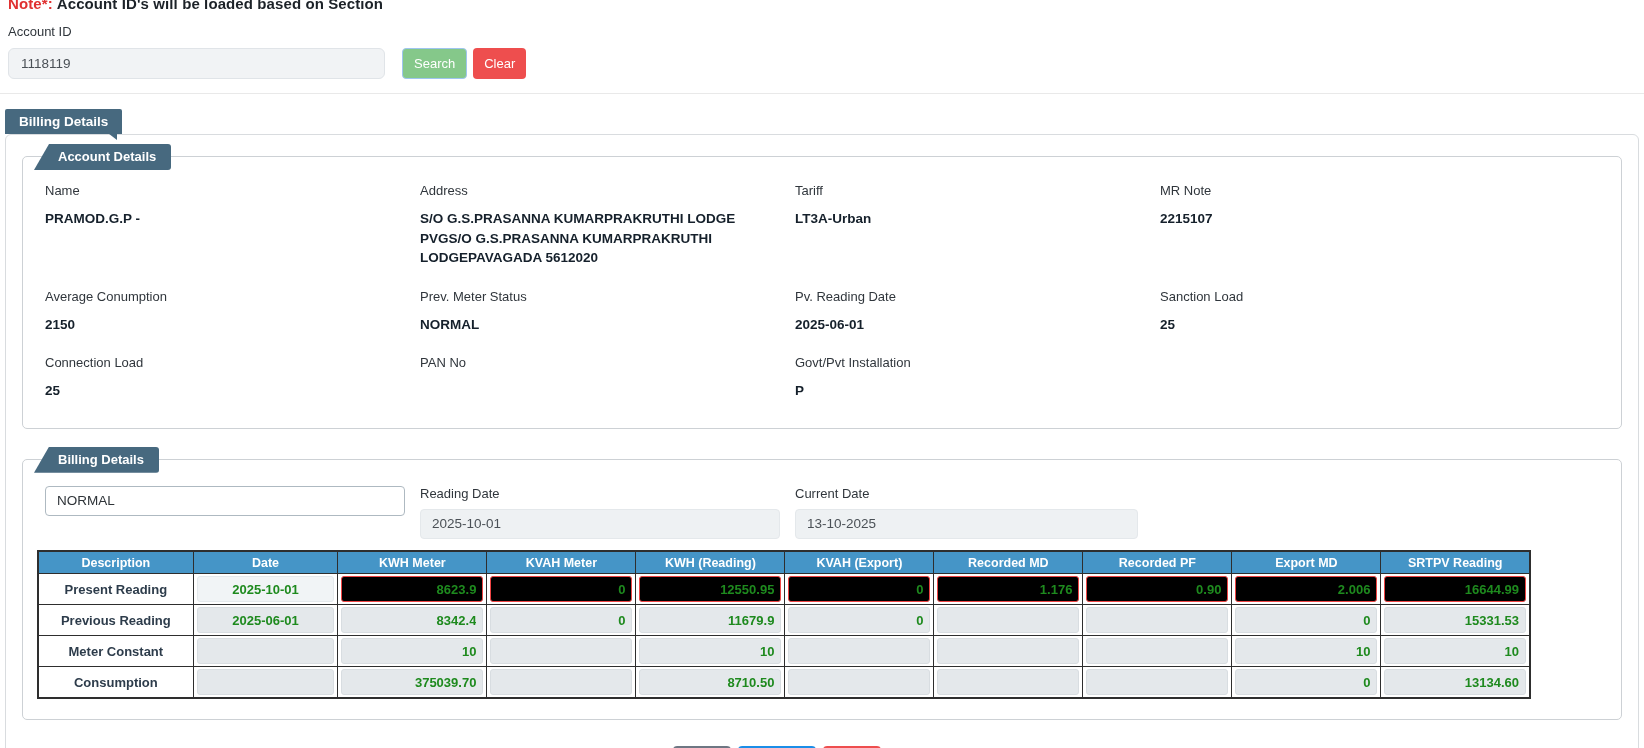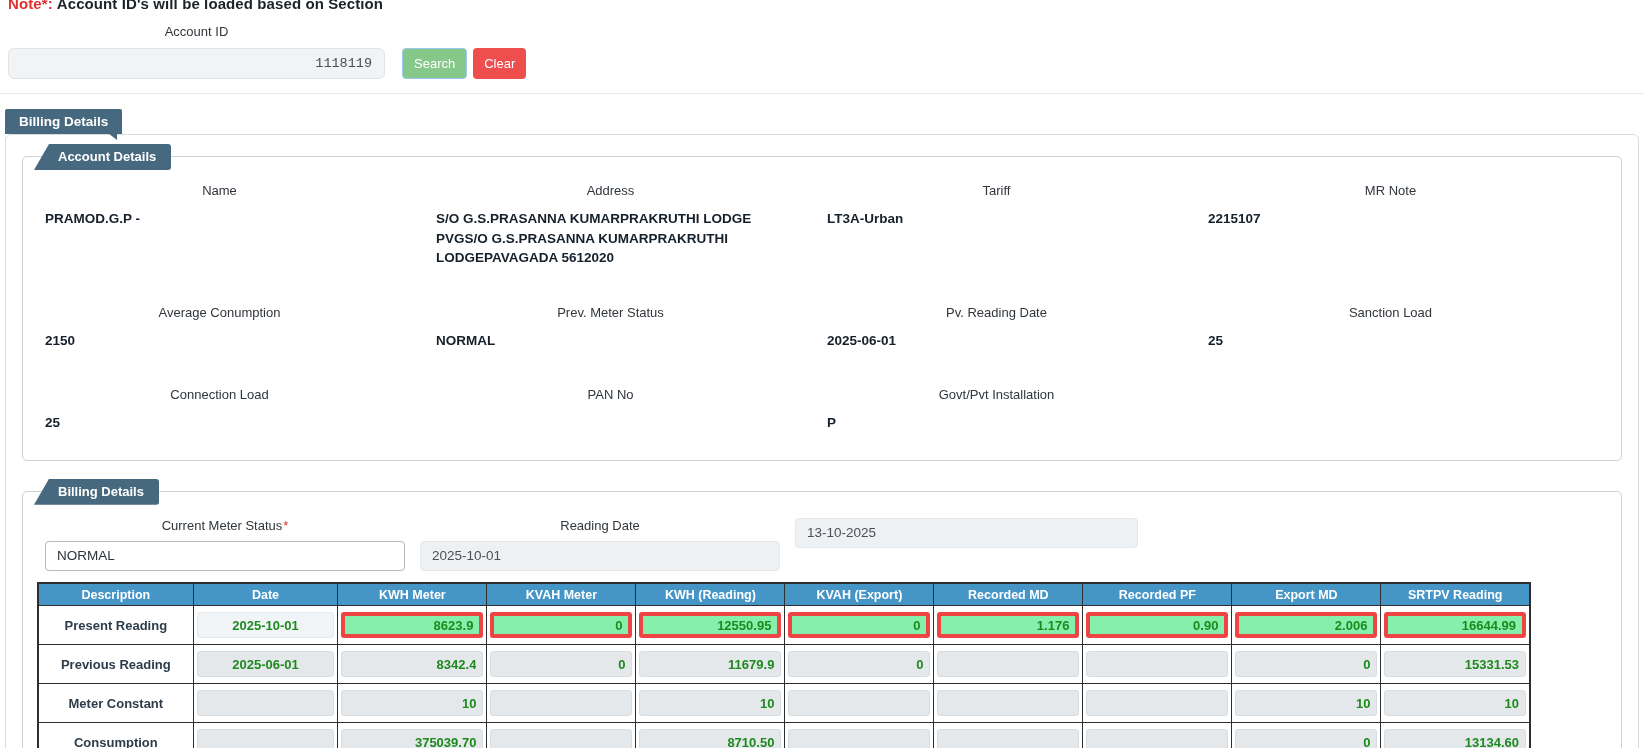--- a/index.html
+++ b/index.html
@@ -6,23 +6,23 @@
   html, body { background: #fff; }
   body { font-family: "Liberation Sans", "DejaVu Sans", sans-serif; color: #212529; }
   .page { position: relative; width: 1644px; height: 748px; overflow: hidden; background: #fff; }
 
   
   .note { margin: -5px 0 12px 8px; font-size: 15px; font-weight: bold; letter-spacing: .1px; }
   .note-prefix { color: #e03131; margin-right: 4px; }
   .note-body { color: #1c2228; }
   .search-row { display: flex; align-items: flex-end; margin-left: 8px; }
   .sfield { margin-right: 15px; }
-  .flabel { font-size: 13px; color: #30363c; margin-bottom: 9px; text-align: center; }
+  .flabel { font-size: 13px; color: #30363c; margin-bottom: 9px; }
   .tinput { width: 377px; height: 31px; background: #f1f3f5; border: 1px solid #e0e4e8; border-radius: 6px;
-            padding: 0 12px; font-size: 13.5px; color: #4a5056; font-family: Liberation Mono, monospace; outline: none; text-align: right; }
+            padding: 0 12px; font-size: 13.5px; color: #4a5056; font-family: Liberation Sans, sans-serif; outline: none; }
   .search-btns { display: flex; gap: 6px; margin-left: 2px; }
   .btn { height: 31px; border: none; border-radius: 4px; color: #fff; font-size: 13px;
          font-family: inherit; cursor: pointer; padding: 0 11px; }
   .btn.search { background: #85c88a; border: 1px solid #9ec5ef; }
   .btn.clear  { background: #ee4e4e; }
   .rule { border: none; border-top: 1px solid #e9e9e9; margin-top: 14px; }
 
   
   .main-tab { display: inline-block; margin: 15px 0 0 5px; background: #47697f; color: #fff;
               font-size: 13.5px; font-weight: bold; line-height: 25px; height: 25px; padding: 0 14px;
@@ -33,47 +33,47 @@
   .panel { margin: 0 5px; border: 1px solid #d9dcdf; border-radius: 6px; padding: 21px 16px 18px; height: 660px; }
 
   
   .fieldset { position: relative; border: 1px solid #cdd1d5; border-radius: 5px; padding: 26px 22px 6px; }
   .fieldset.fs2 { margin-top: 30px; padding-bottom: 20px; }
   .fs-tab { position: absolute; top: -13px; left: 11px; background: #47697f; color: #fff; font-weight: bold;
             font-size: 13px; line-height: 26px; height: 26px; padding: 0 15px 0 24px;
             clip-path: polygon(15px 0, 100% 0, 100% 100%, 0 100%); border-radius: 0 3px 3px 0; }
 
   
-  .acct-grid { display: grid; grid-template-columns: 375px 375px 365px 1fr; column-gap: 0; gap: 16px; }
+  .acct-grid { display: grid; grid-template-columns: 375px 375px 365px 1fr; column-gap: 0; }
   .acell { margin-bottom: 21px; padding-right: 26px; }
   .acell .flabel { margin-bottom: 11px; }
   .fvalue { font-size: 13.5px; font-weight: bold; color: #15202b; line-height: 1.45; min-height: 16px; }
 
   
   .bd-row { display: flex; margin-bottom: 11px; }
   .bfield { margin-right: 15px; }
   .bfield .flabel { margin-bottom: 8px; }
   .req { color: #e03131; margin-left: 1px; }
   .select { width: 360px; height: 30px; background: #fff; border: 1px solid #aeb9c1; border-radius: 4px;
             line-height: 28px; padding: 0 11px; font-size: 13.5px; color: #2e3338; cursor: pointer; }
   .dinput { width: 360px; height: 30px; background: #eef1f3; border: 1px solid #e4e8eb; border-radius: 4px;
             padding: 0 11px; font-size: 13.5px; color: #4a5056; font-family: inherit; outline: none; }
   .dinput.short { width: 343px; }
 
   
   .rtable { border-collapse: collapse; table-layout: fixed; width: 1494px; margin: 6px 0 0 -8px;
             border: 2px solid #2e2e2e; }
   .rtable th { background: #4595c7; color: #fff; font-size: 12.5px; font-weight: bold; height: 23px;
                border: 1px solid #2e2e2e; padding: 0 2px; }
-  .rtable td { border: 1px solid #2e2e2e; height: 39px; padding: 0; background: #fff; margin-left: 10px; }
+  .rtable td { border: 1px solid #2e2e2e; height: 31px; padding: 0; background: #fff; margin-left: 10px; }
   .rtable td.desc { text-align: center; font-weight: bold; font-size: 13px; color: #2d3c4b; }
   .cbox { display: block; width: calc(100% - 6px); margin: 2px 3px; height: 26px; border-radius: 3px;
           padding: 0 6px; text-align: right; font-weight: bold; color: #1e8a1e; font-size: 13px;
           font-family: inherit; outline: none; }
-  .cbox.input { background: #86efac; border: 4px solid #ef4444; }
+  .cbox.input { background: #000000; border: 1px solid #ef4444; }
   .cbox.disabled { background: #e4e8eb; border: 1px solid #d8dde1; }
   .cbox.disabled-light { background: #f1f4f6; border: 1px solid #e4e9ec; }
   .cbox.center { text-align: center; }
 
   
   .actions { width: 1494px; margin: 26px 0 0 8px; display: flex; justify-content: center; gap: 7px; }
   .abtn { height: 32px; border: none; border-radius: 4px; color: #fff; font-size: 13px;
           font-family: inherit; padding: 0 12px; cursor: pointer; }
   .abtn.reset { background: #6e7783; }
   .abtn.calc  { background: #1b8ee8; }
@@ -158,28 +158,28 @@
             <div class="fvalue"></div>
           </div>
         </div>
     </div>
 
     <div class="fieldset fs2">
       <div class="fs-tab">Billing Details</div>
 
       <div class="bd-row">
         <div class="bfield">
-          <div class="flabel"><span>Current Meter Status</span><span class="req">*</span></div>
           <div class="select">NORMAL</div>
         </div>
         <div class="bfield">
           <div class="flabel">Reading Date</div>
           <input class="dinput" type="text" readonly="" value="2025-10-01" style="">
         </div>
         <div class="bfield">
+          <div class="flabel">Current Date</div>
           <input class="dinput short" type="text" readonly="" value="13-10-2025" style="">
         </div>
       </div>
 
       <table class="rtable" id="readings-table">
           <colgroup>
             <col style="width: 10.4%;">
             <col style="width: 9.7%;">
             <col style="width: 9.9875%;">
             <col style="width: 9.9875%;">

